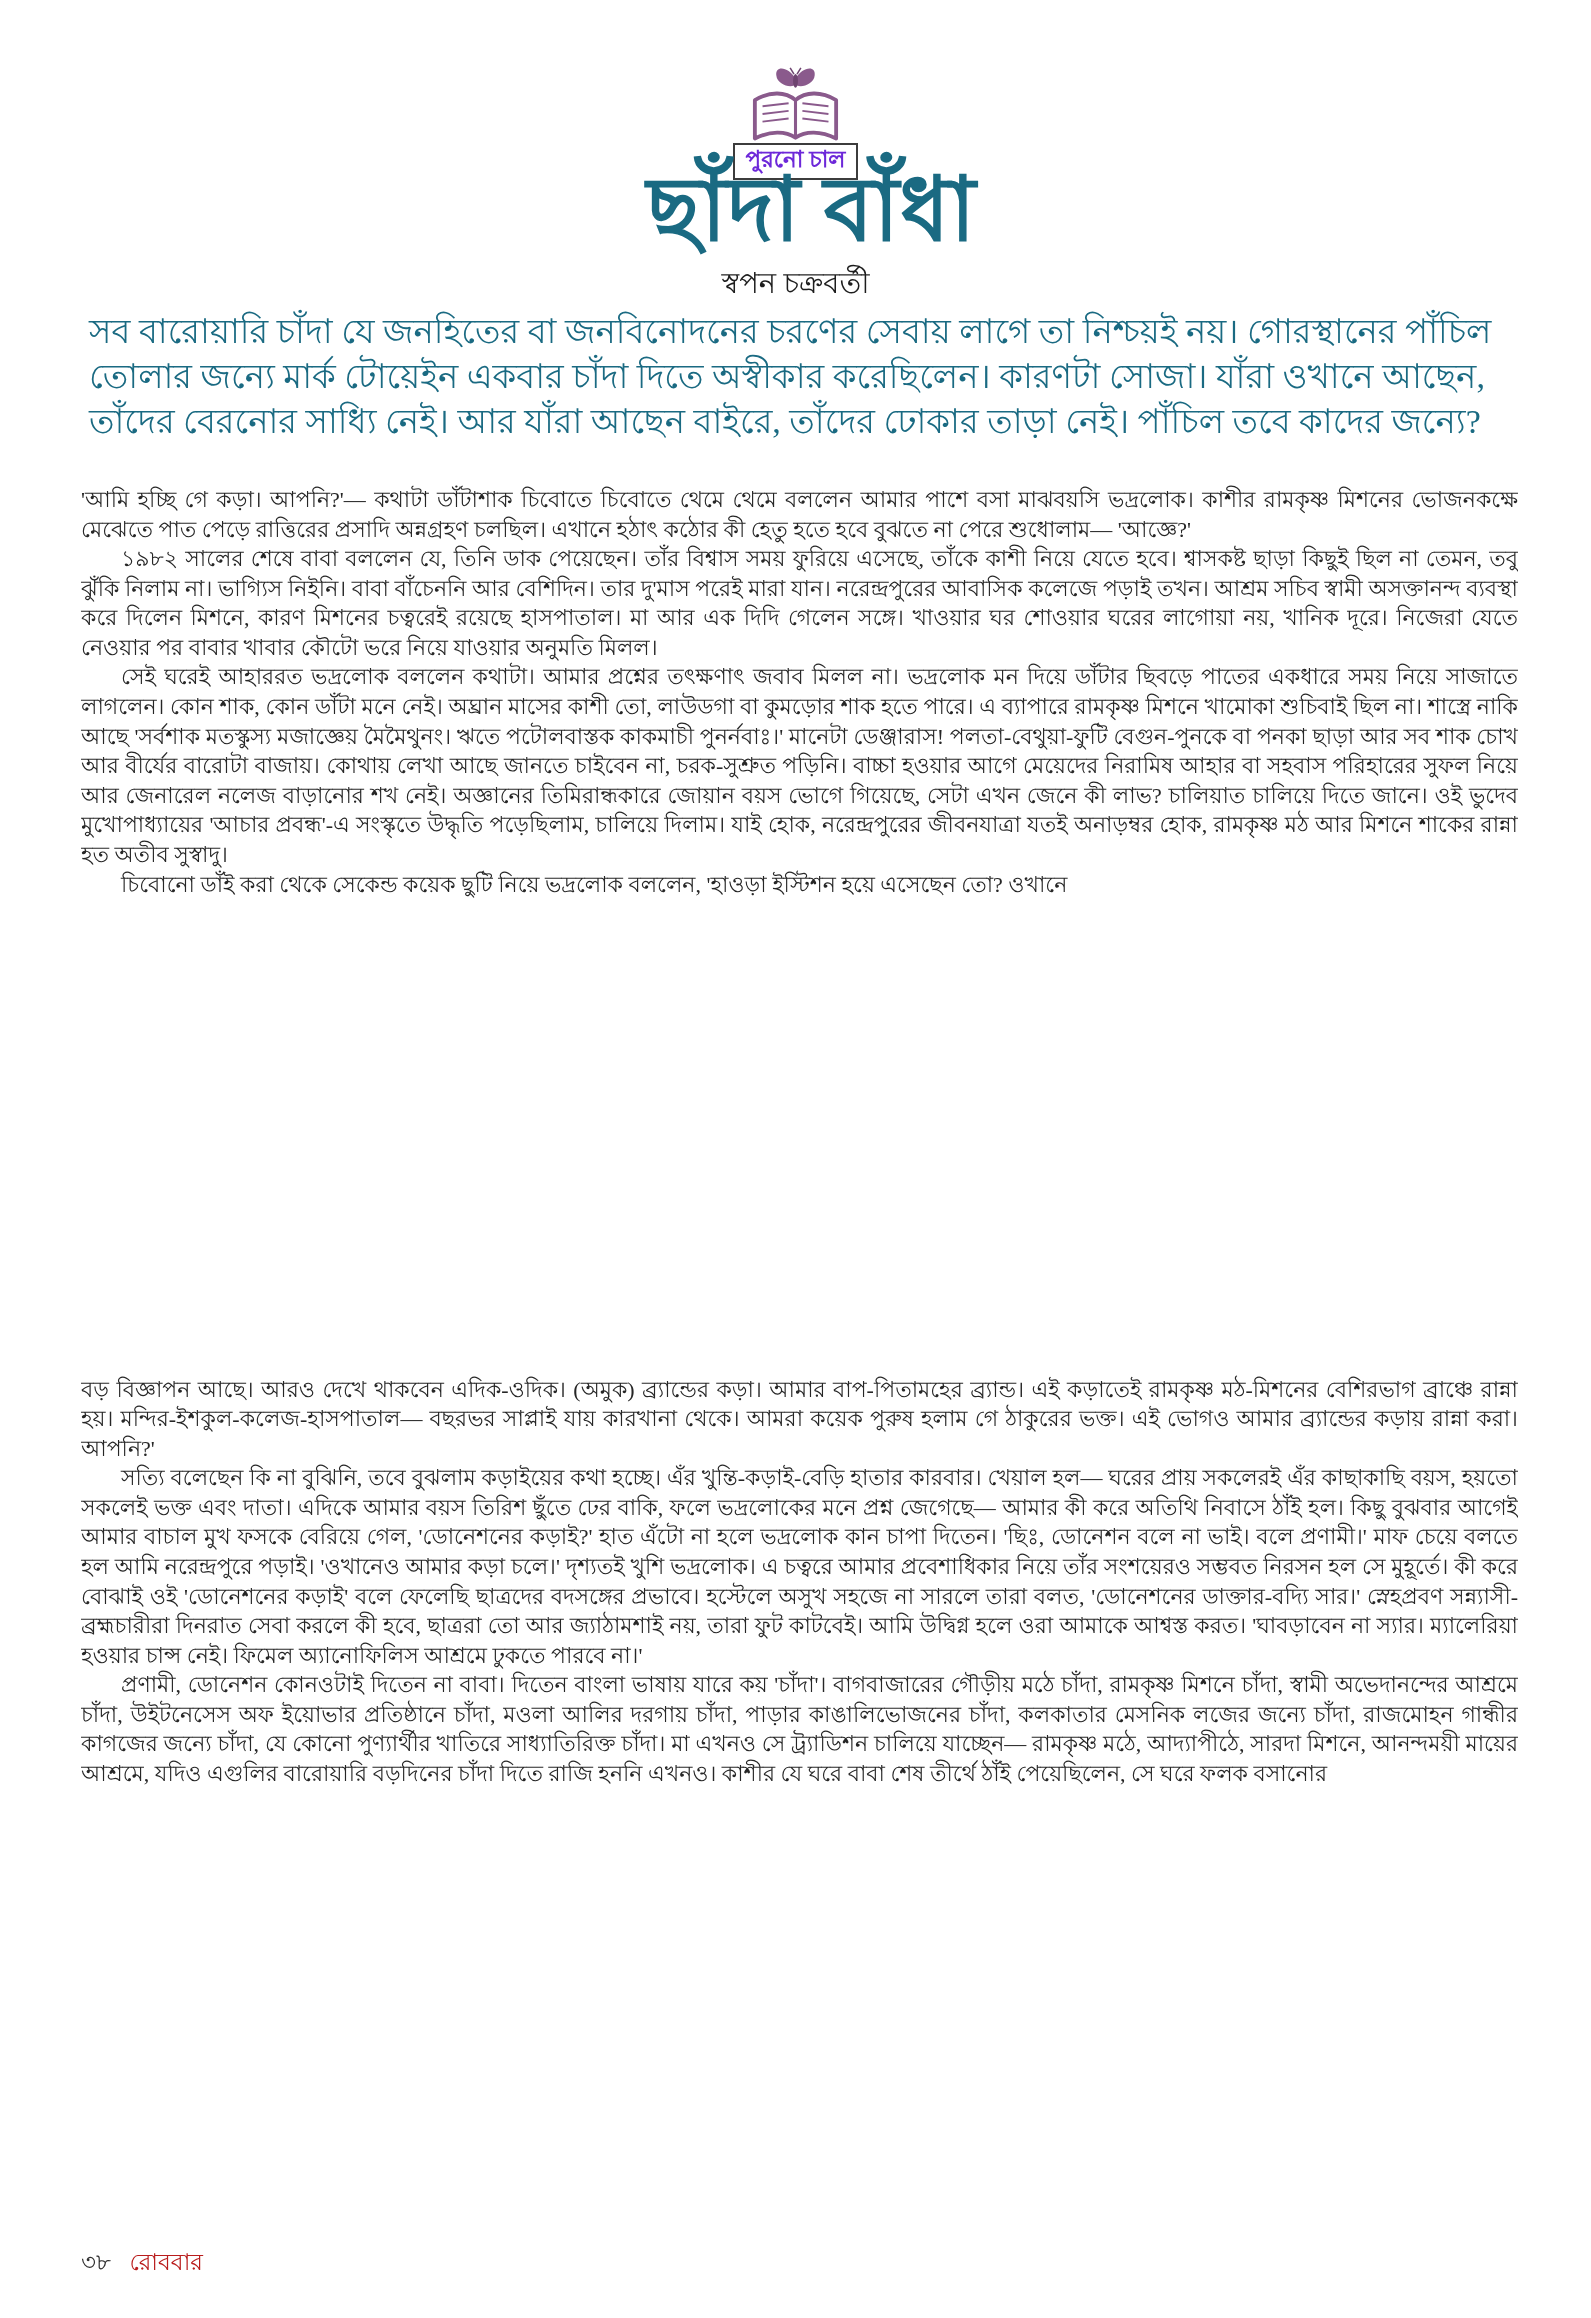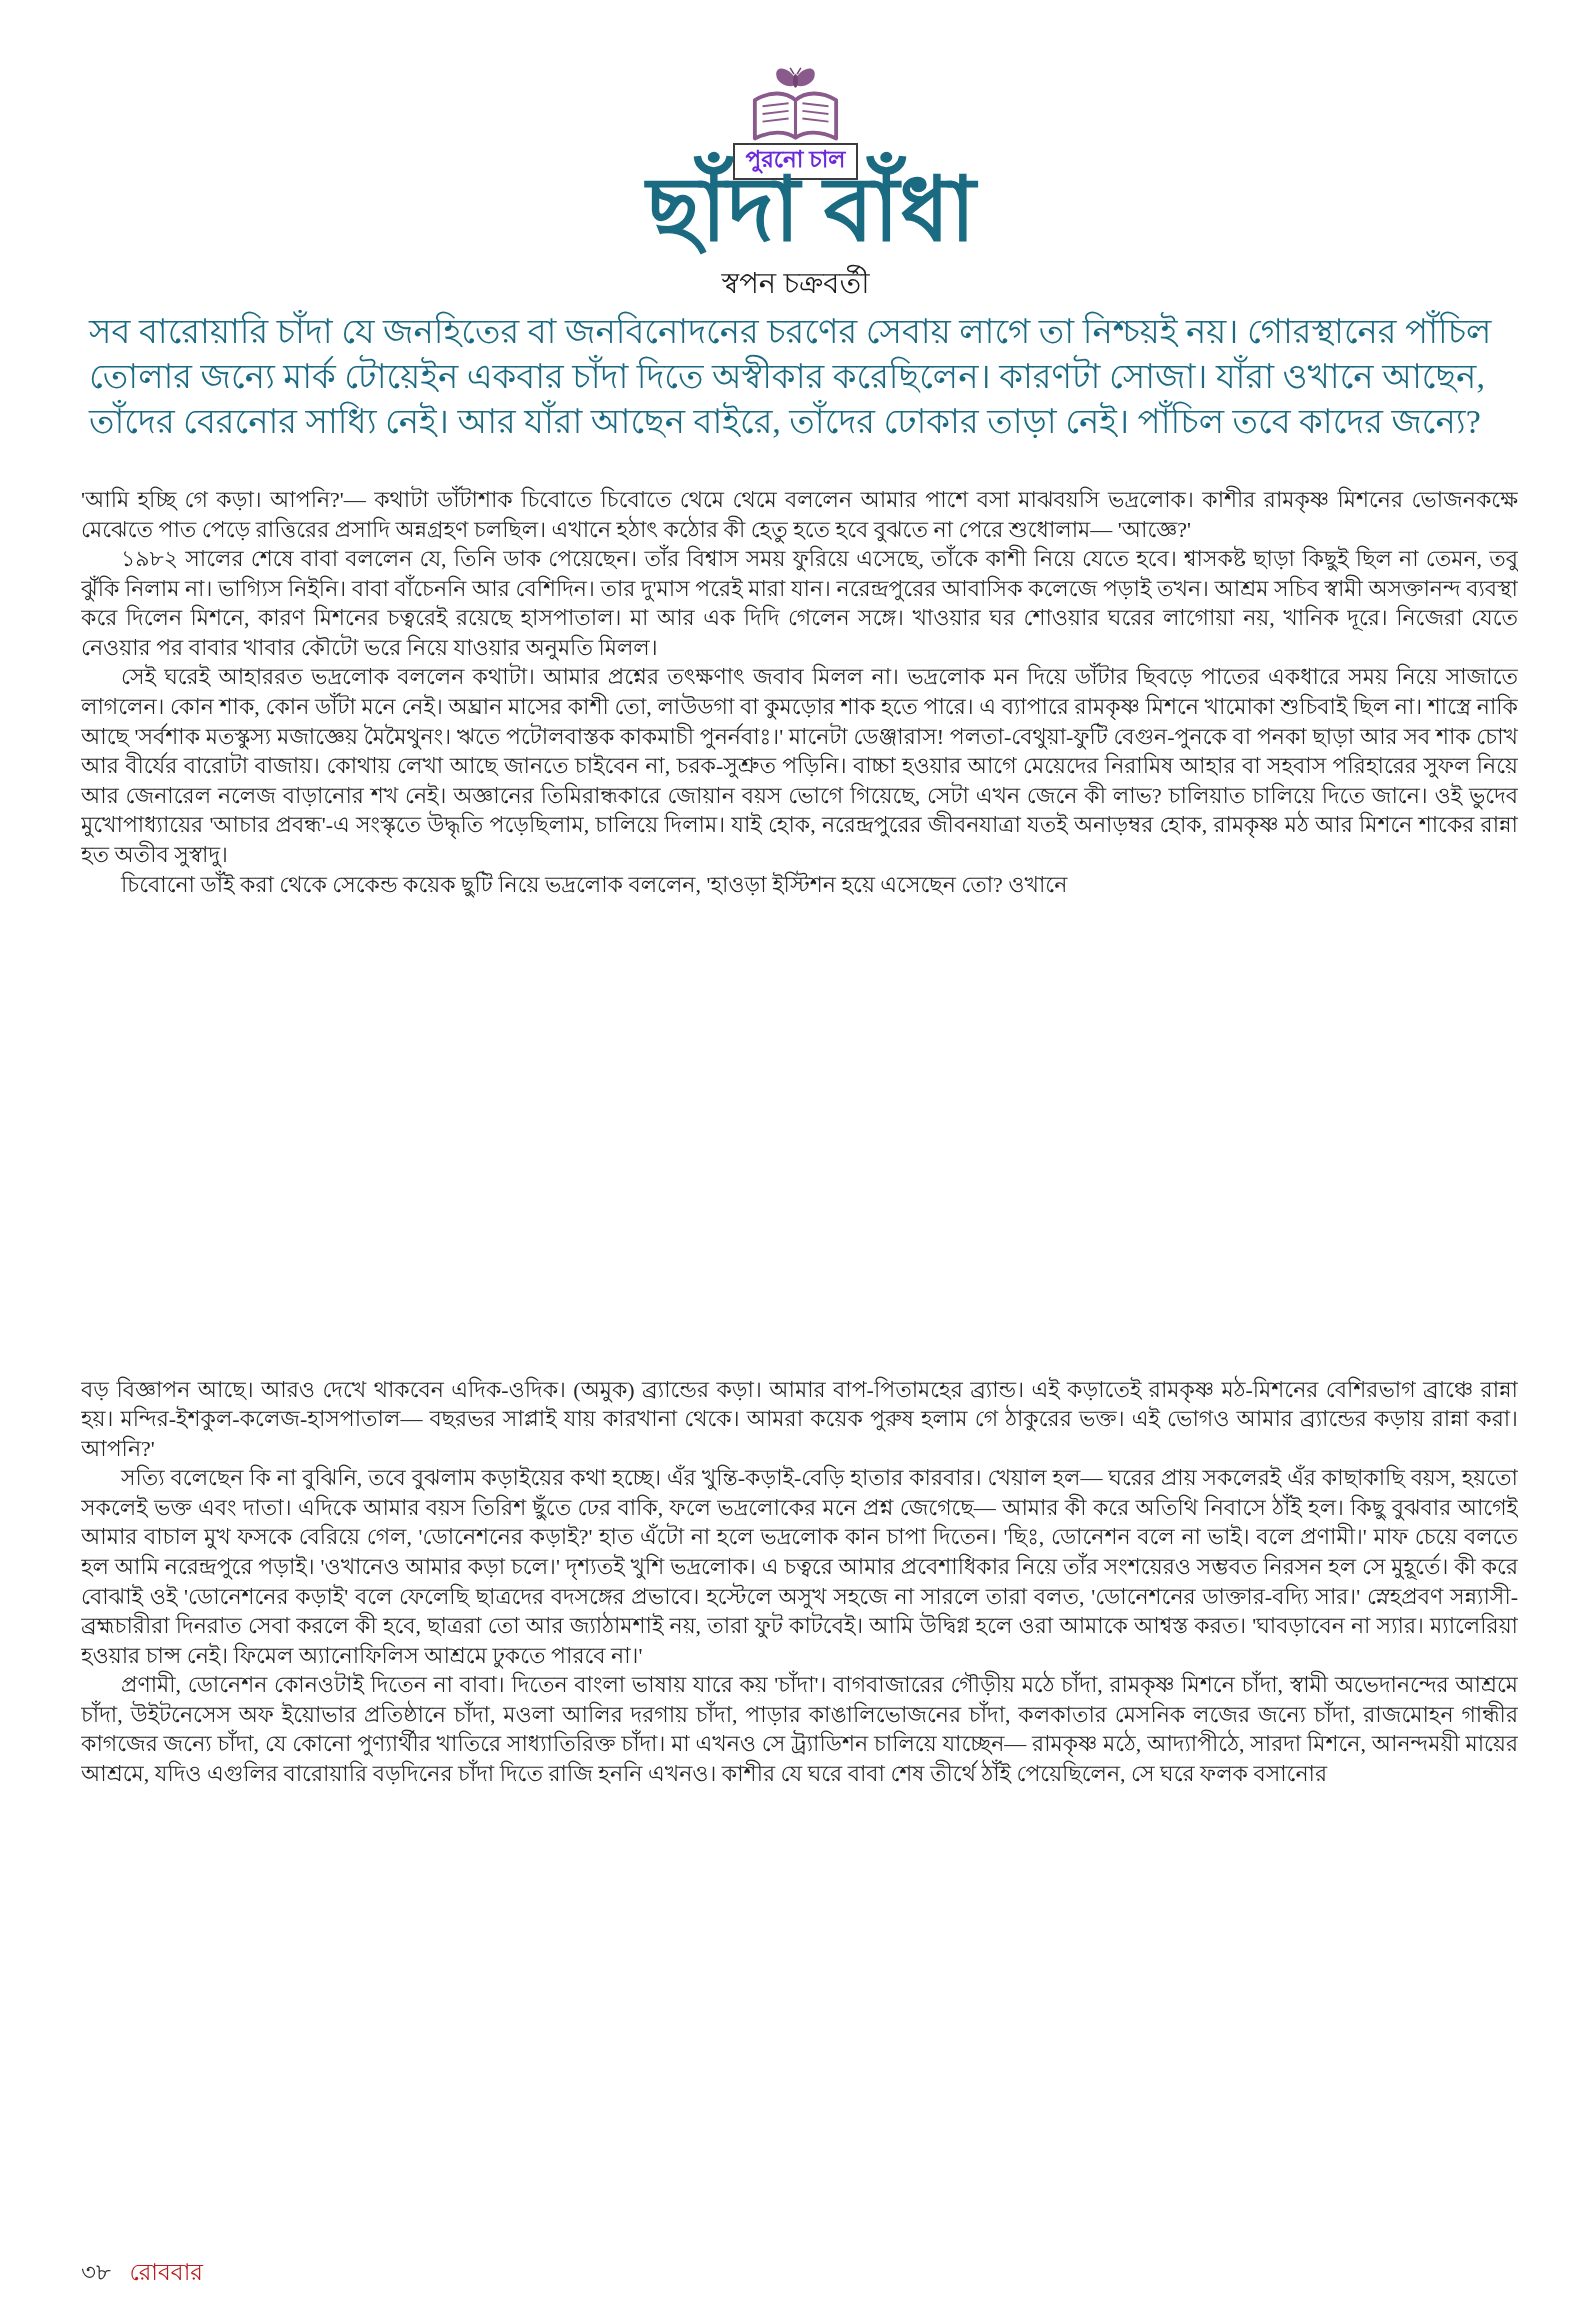--- a/index.html
+++ b/index.html
@@ -96,21 +96,21 @@
     color: #262626;
     overflow: hidden;
   }
   .col p { margin: 0; text-indent: 40px; }
   .col p:first-child { text-indent: 0; }
 
   
   .page-footer {
     position: absolute;
     left: 81px;
-    bottom: 26px;
+    bottom: 36px;
     display: flex;
     gap: 18.5px;
     font-size: 23px;
     color: #2e2e2e;
   }
   .page-footer .pub { color: #b91c1c; }
 </style>
 </head>
 <body>
 

